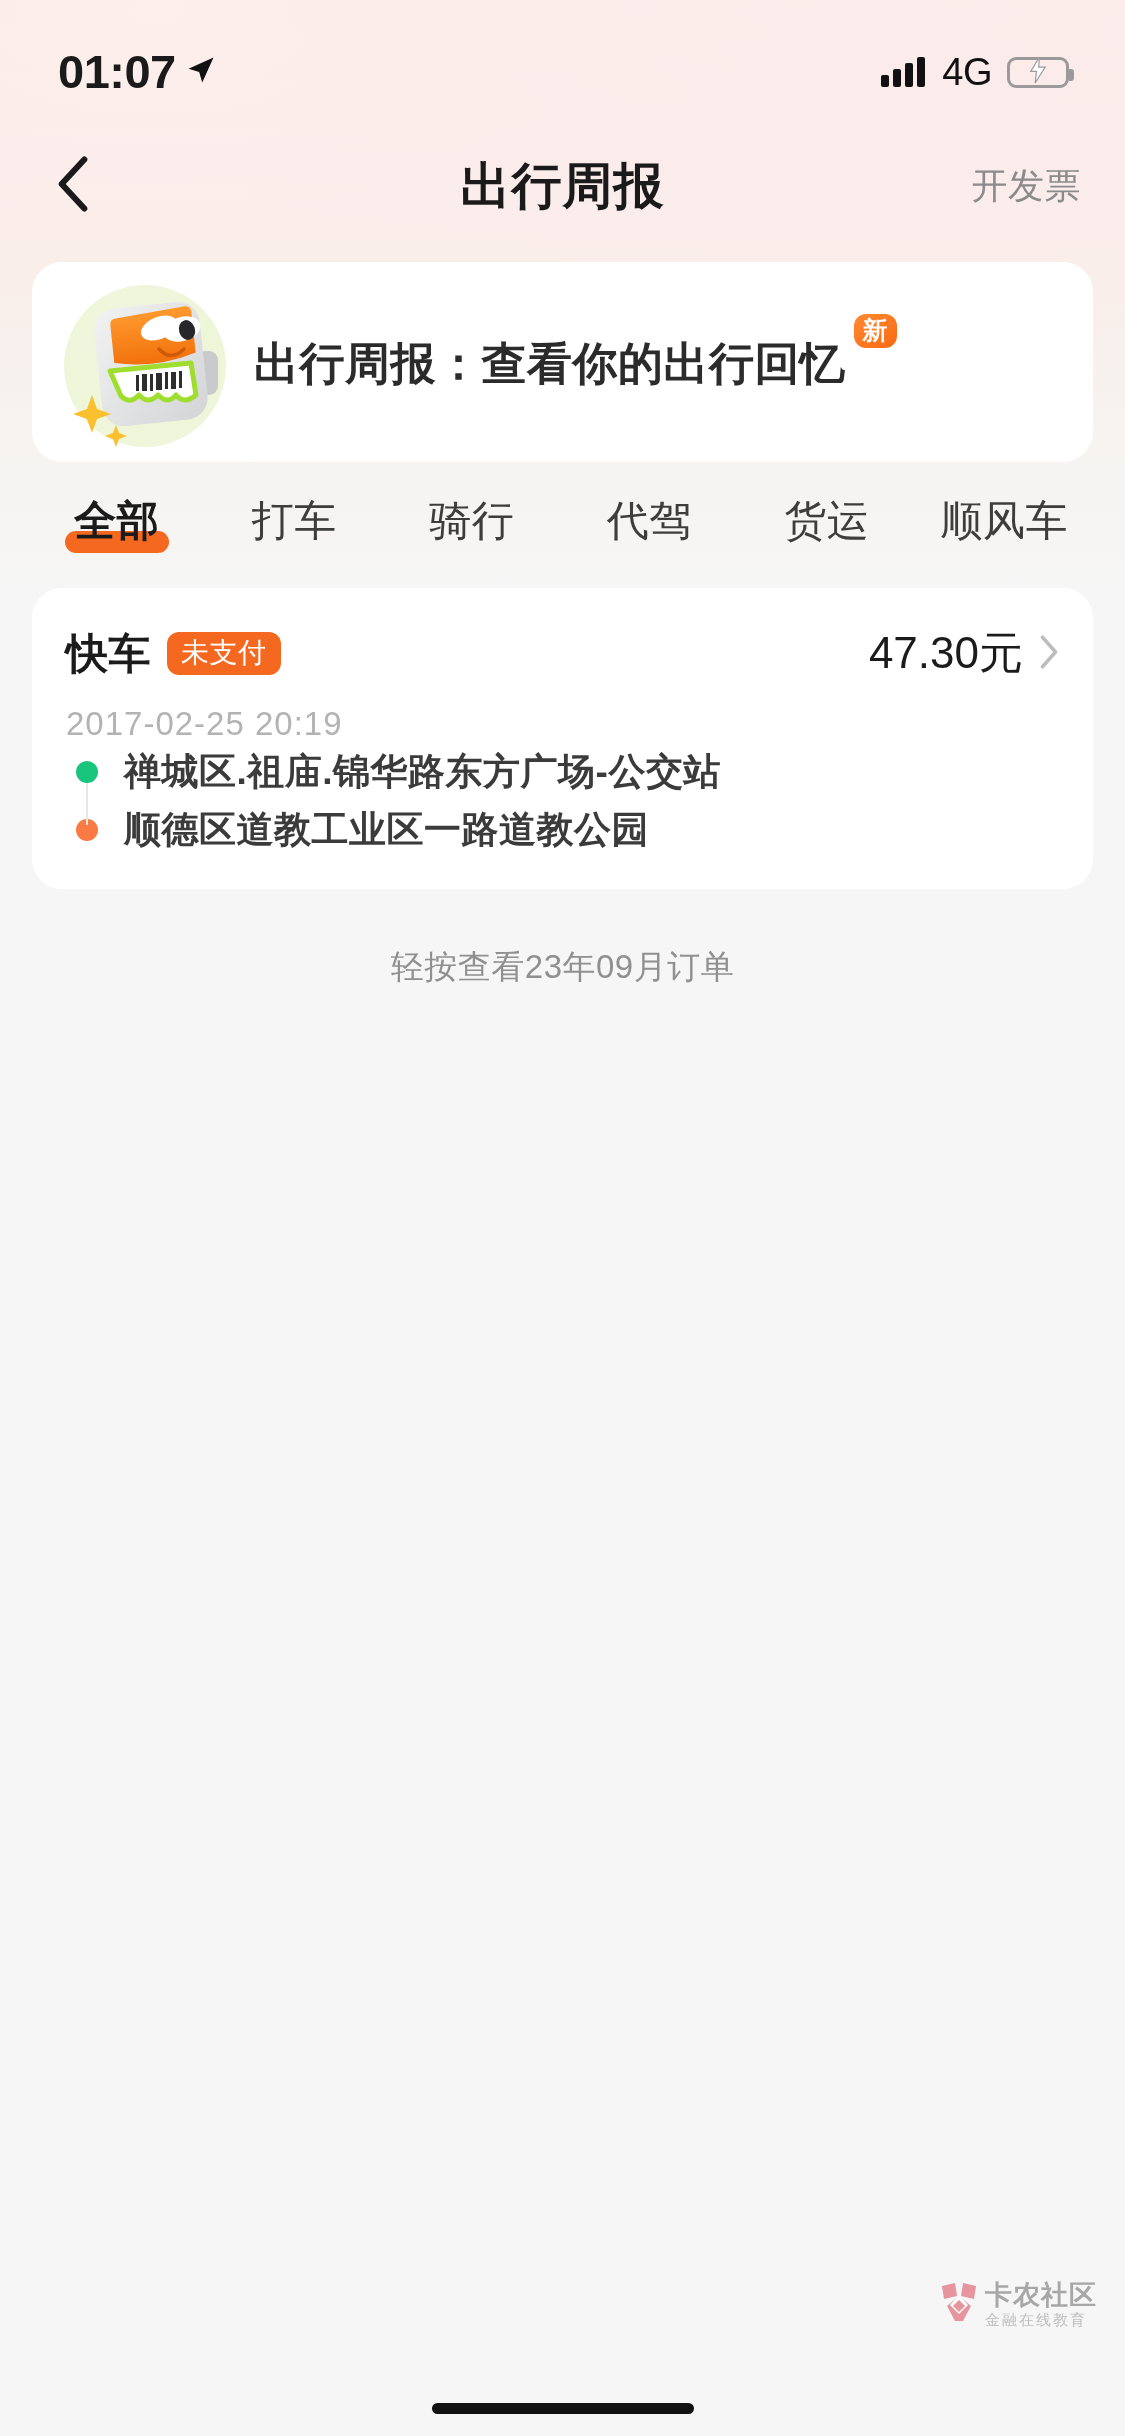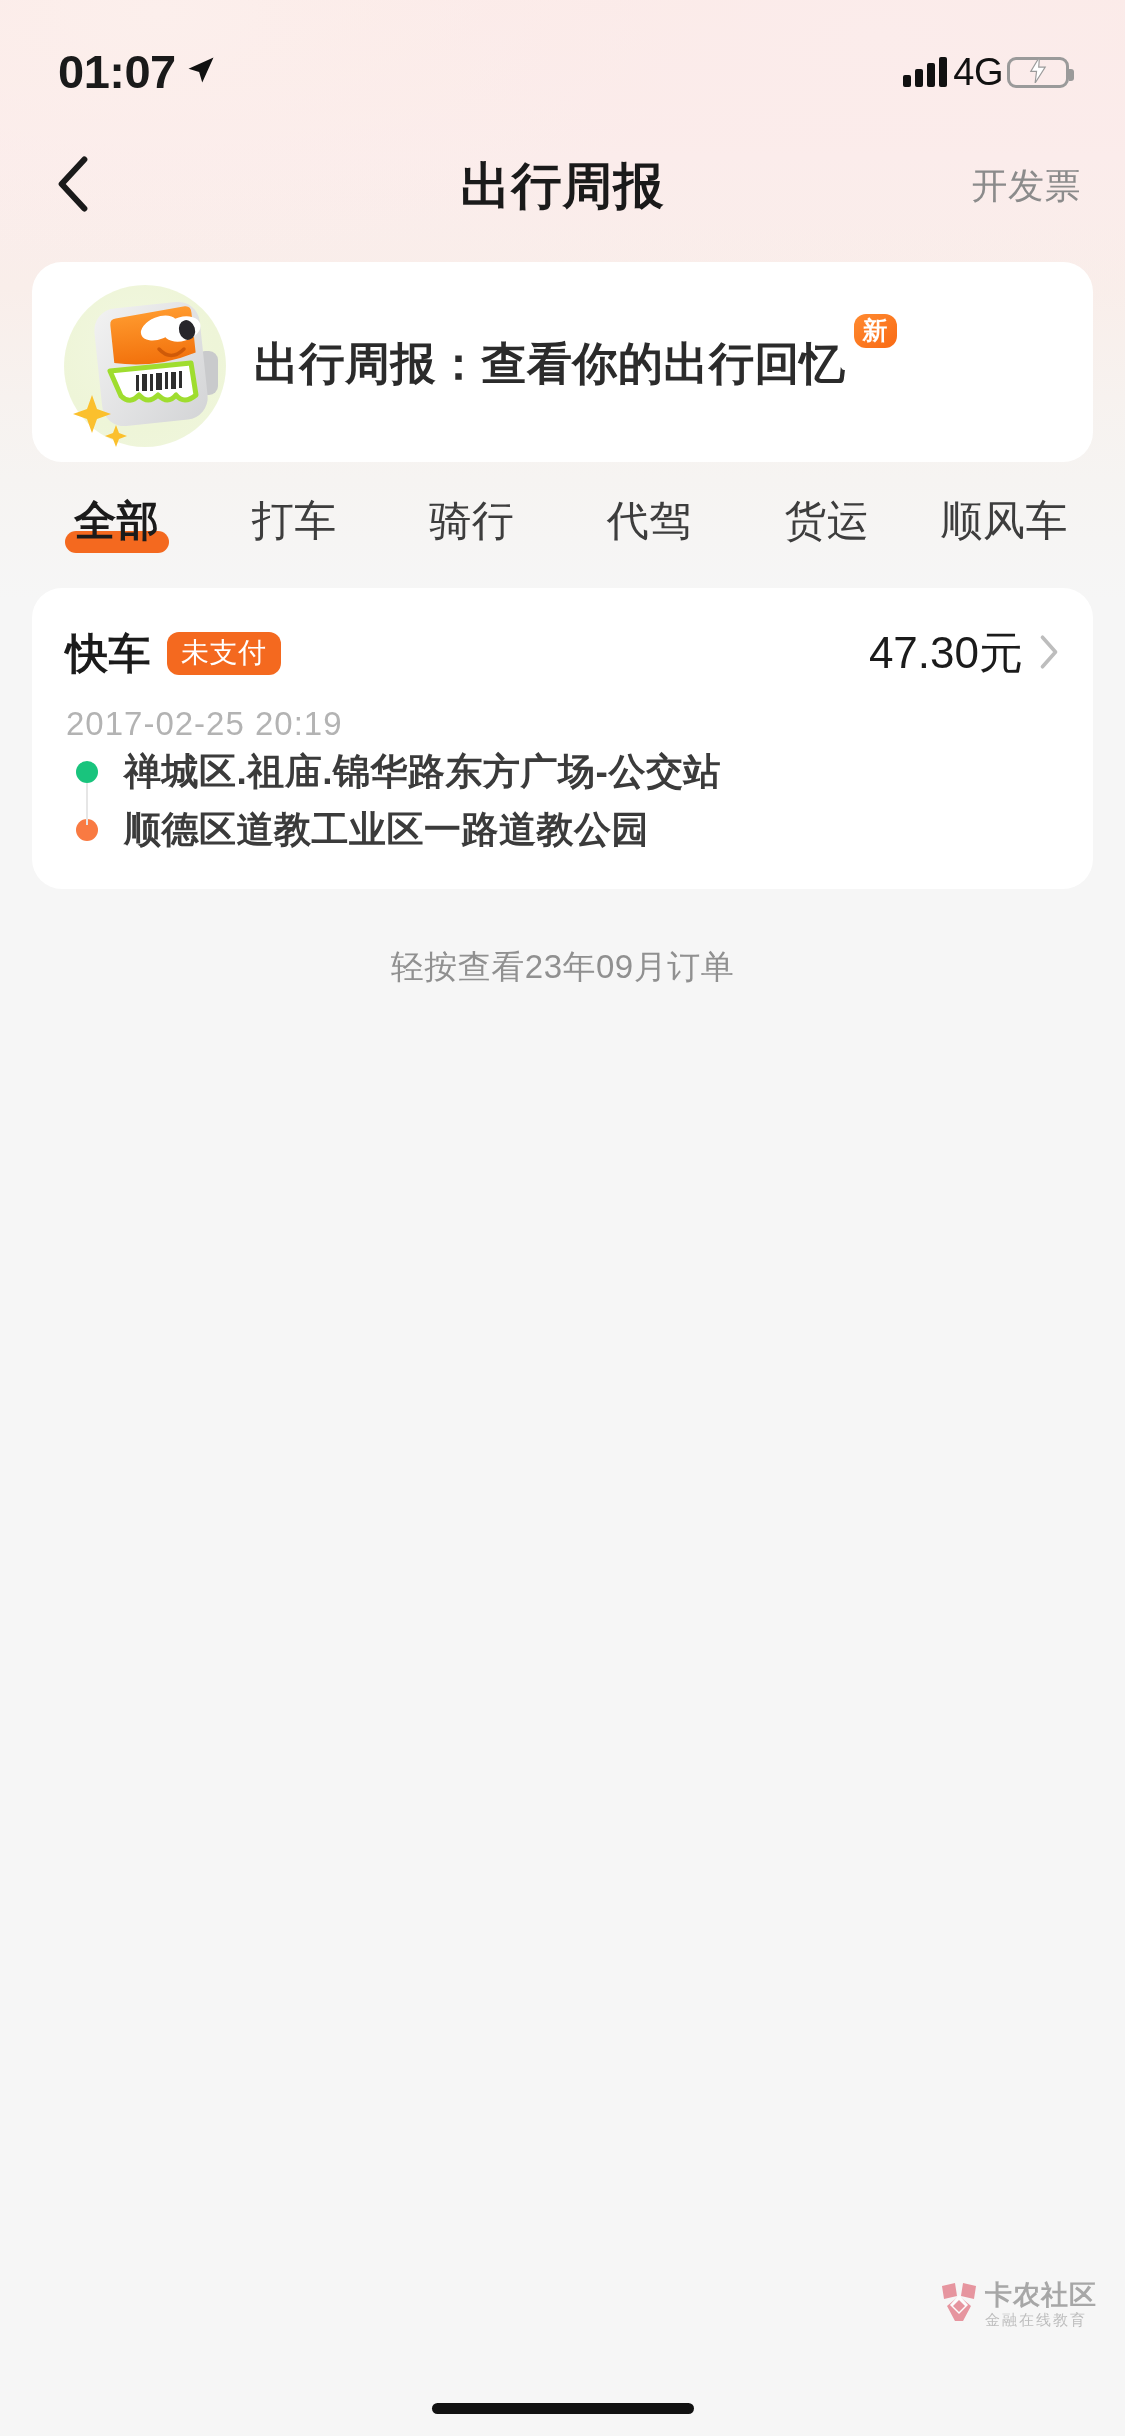--- a/index.html
+++ b/index.html
@@ -39,21 +39,21 @@
   }
   .sb-left { display: flex; align-items: center; gap: 10px; }
   .sb-time {
     font-size: 47px;
     font-weight: 600;
     color: #1a1a1a;
     letter-spacing: -0.5px;
     margin-top: 10px;
   }
   .loc-arrow { margin-top: 12px; display: block; }
-  .sb-right { display: flex; align-items: center; gap: 4px; margin-top: 12px; }
+  .sb-right { display: flex; align-items: center; gap: 15px; margin-top: 12px; }
   .signal { display: flex; align-items: flex-end; gap: 4px; height: 30px; }
   .signal i { width: 8px; background: #111; border-radius: 2px; display: block; }
   .signal i:nth-child(1) { height: 12px; }
   .signal i:nth-child(2) { height: 18px; }
   .signal i:nth-child(3) { height: 24px; }
   .signal i:nth-child(4) { height: 30px; }
   .net-label {
     font-size: 38px;
     font-weight: 500;
     color: #111;

